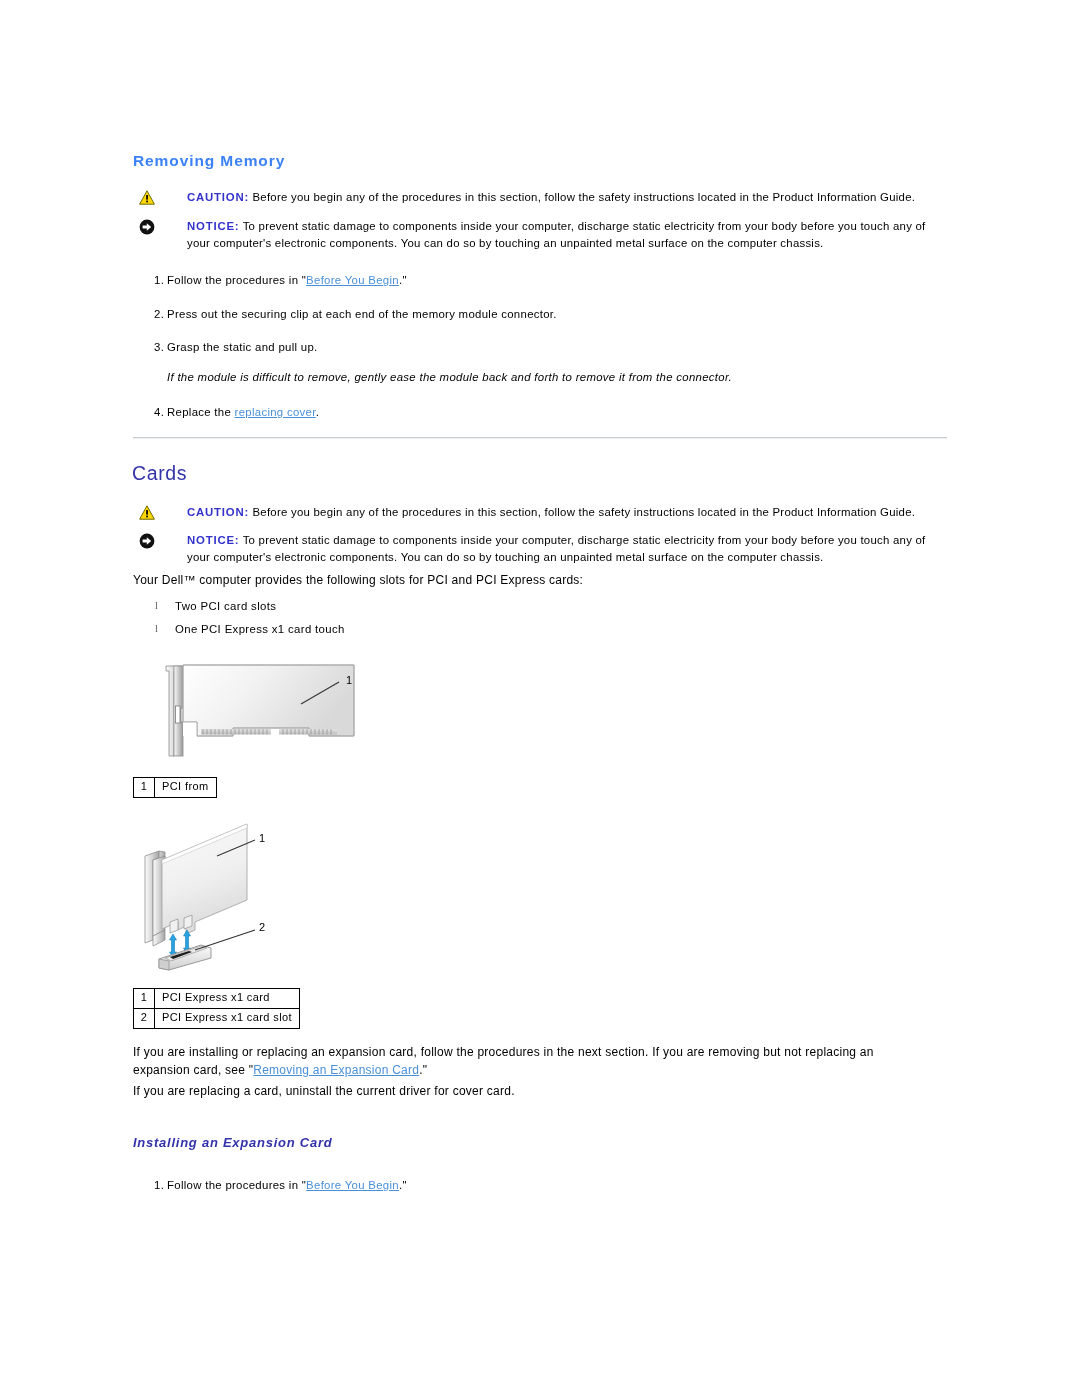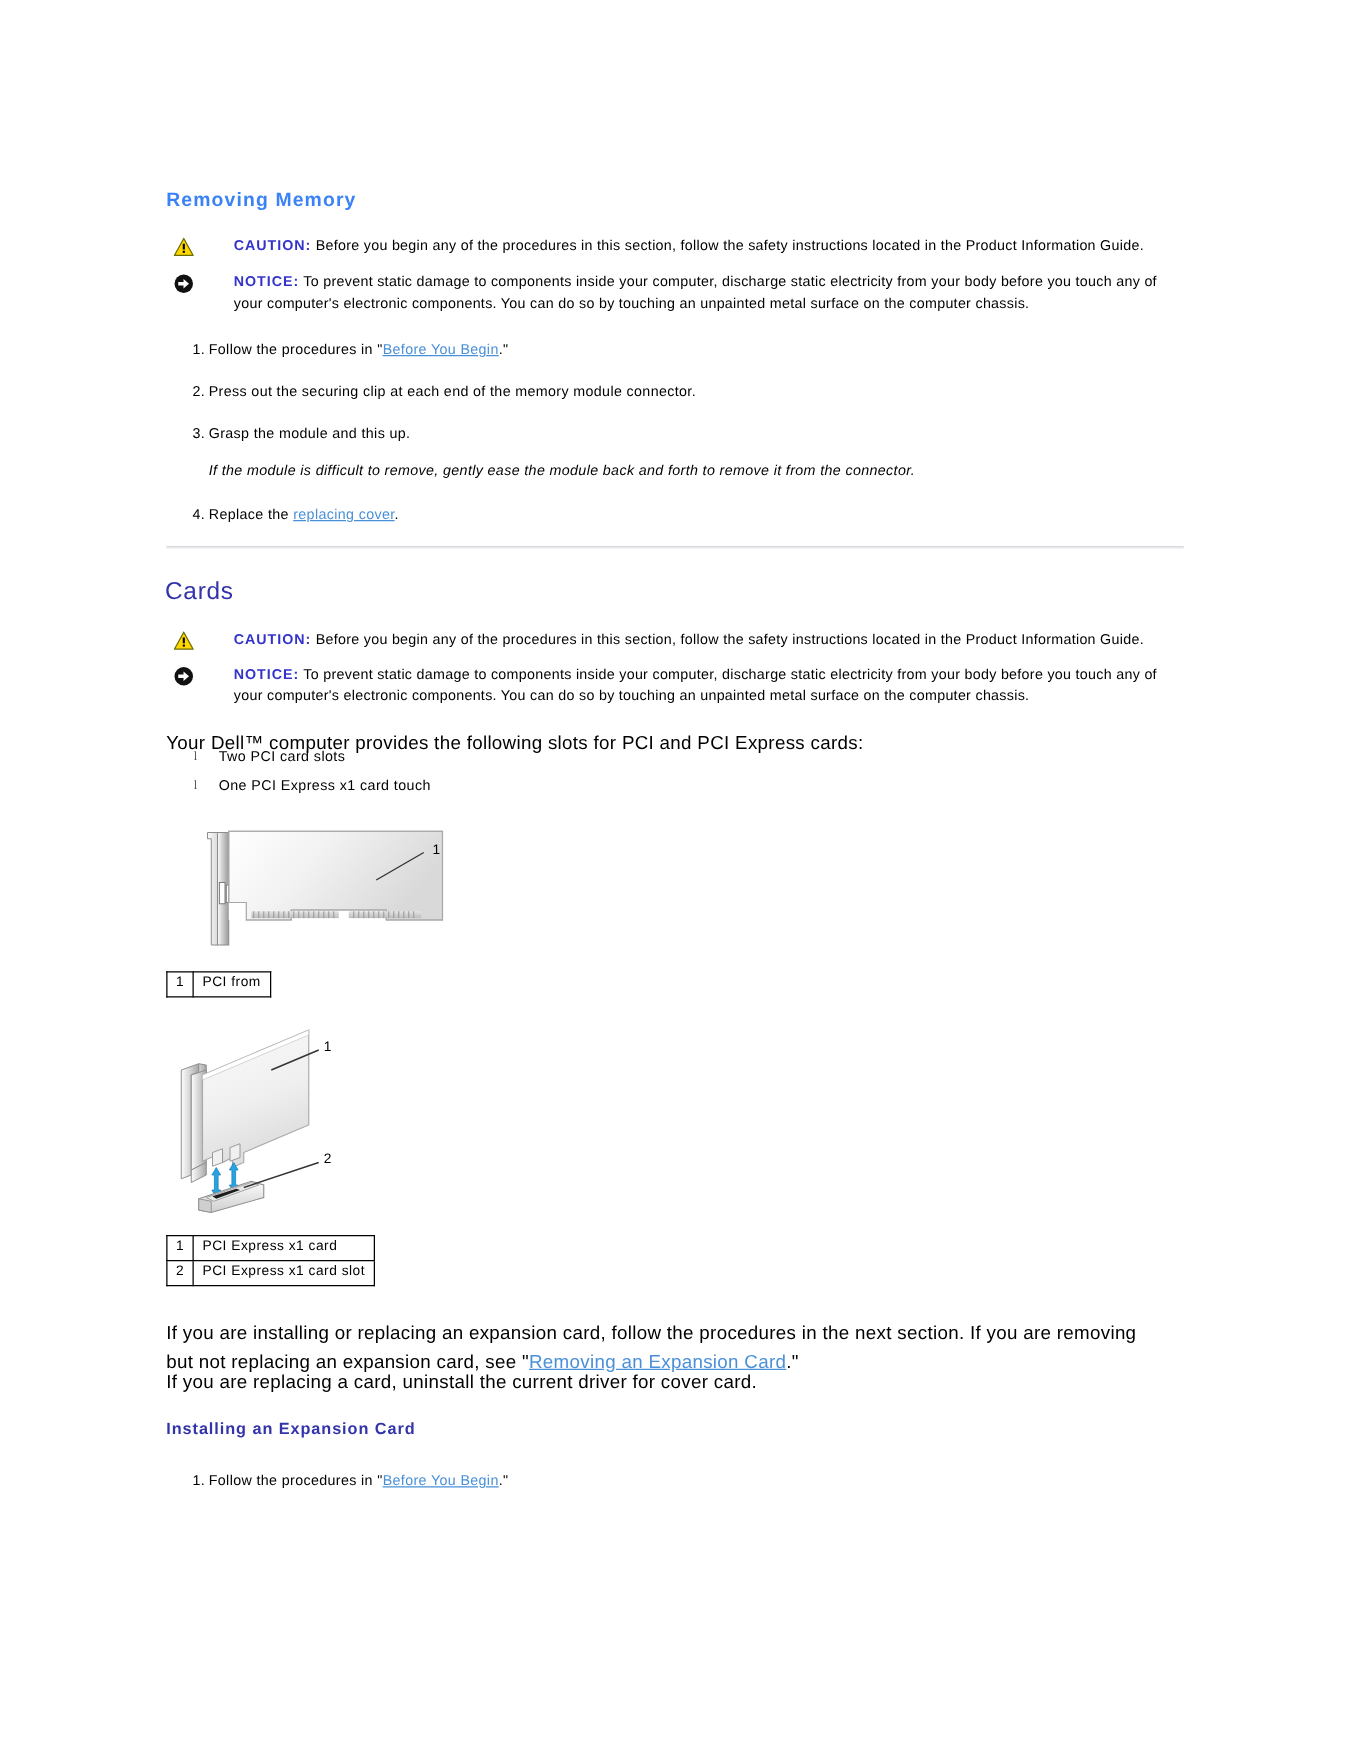--- a/index.html
+++ b/index.html
@@ -39,20 +39,21 @@
     margin: 0;
     line-height: 1.1;
   }
   .h3 {
     font-size: 13px;
     font-weight: bold;
     color: #3333aa;
     letter-spacing: 0.75px;
     margin: 0;
     line-height: 1.1;
+    font-style: italic;
   }
 
   
   .admon {
     display: flex;
     align-items: flex-start;
     font-size: 11.4px;
     line-height: 1.45;
     letter-spacing: 0.25px;
   }
@@ -64,24 +65,23 @@
   }
   .admon .txt { flex: 1 1 auto; margin-left: 24px; }
   .admon .lbl {
     color: #3333cc;
     font-weight: bold;
     letter-spacing: 0.8px;
   }
 
   
   .para {
-    font-size: 15px;
+    font-size: 12px;
     line-height: 1.5;
     letter-spacing: 0.25px;
-    margin-top: 13px;
   }
   .step {
     display: flex;
     font-size: 11.4px;
     letter-spacing: 0.3px;
     line-height: 1.5;
   }
   .step .num {
     flex: 0 0 auto;
     width: 24px;
@@ -185,21 +185,21 @@
     <span class="body"><span>Follow the procedures in "</span><a class="lnk" href="#">Before You Begin</a><span>."</span></span>
   </div>
 
   <div class="step" style="position:absolute; left:10px; top:306px; width:700px;">
     <span class="num">2.</span>
     <span class="body">Press out the securing clip at each end of the memory module connector.</span>
   </div>
 
   <div class="step" style="position:absolute; left:10px; top:339px; width:700px;">
     <span class="num">3.</span>
-    <span class="body">Grasp the module and this up.</span>
+    <span class="body">Grasp the static and pull up.</span>
   </div>
 
   <div class="substep" style="position:absolute; left:10px; top:369px; width:750px;font-style:italic;">If the module is difficult to remove, gently ease the module back and forth to remove it from the connector.</div>
 
   <div class="step" style="position:absolute; left:10px; top:404px; width:700px;">
     <span class="num">4.</span>
     <span class="body"><span>Replace the </span><a class="lnk" href="#">replacing cover</a><span>.</span></span>
   </div>
 
   <hr class="div" style="position:absolute; left:0; top:437px; width:814px;">

